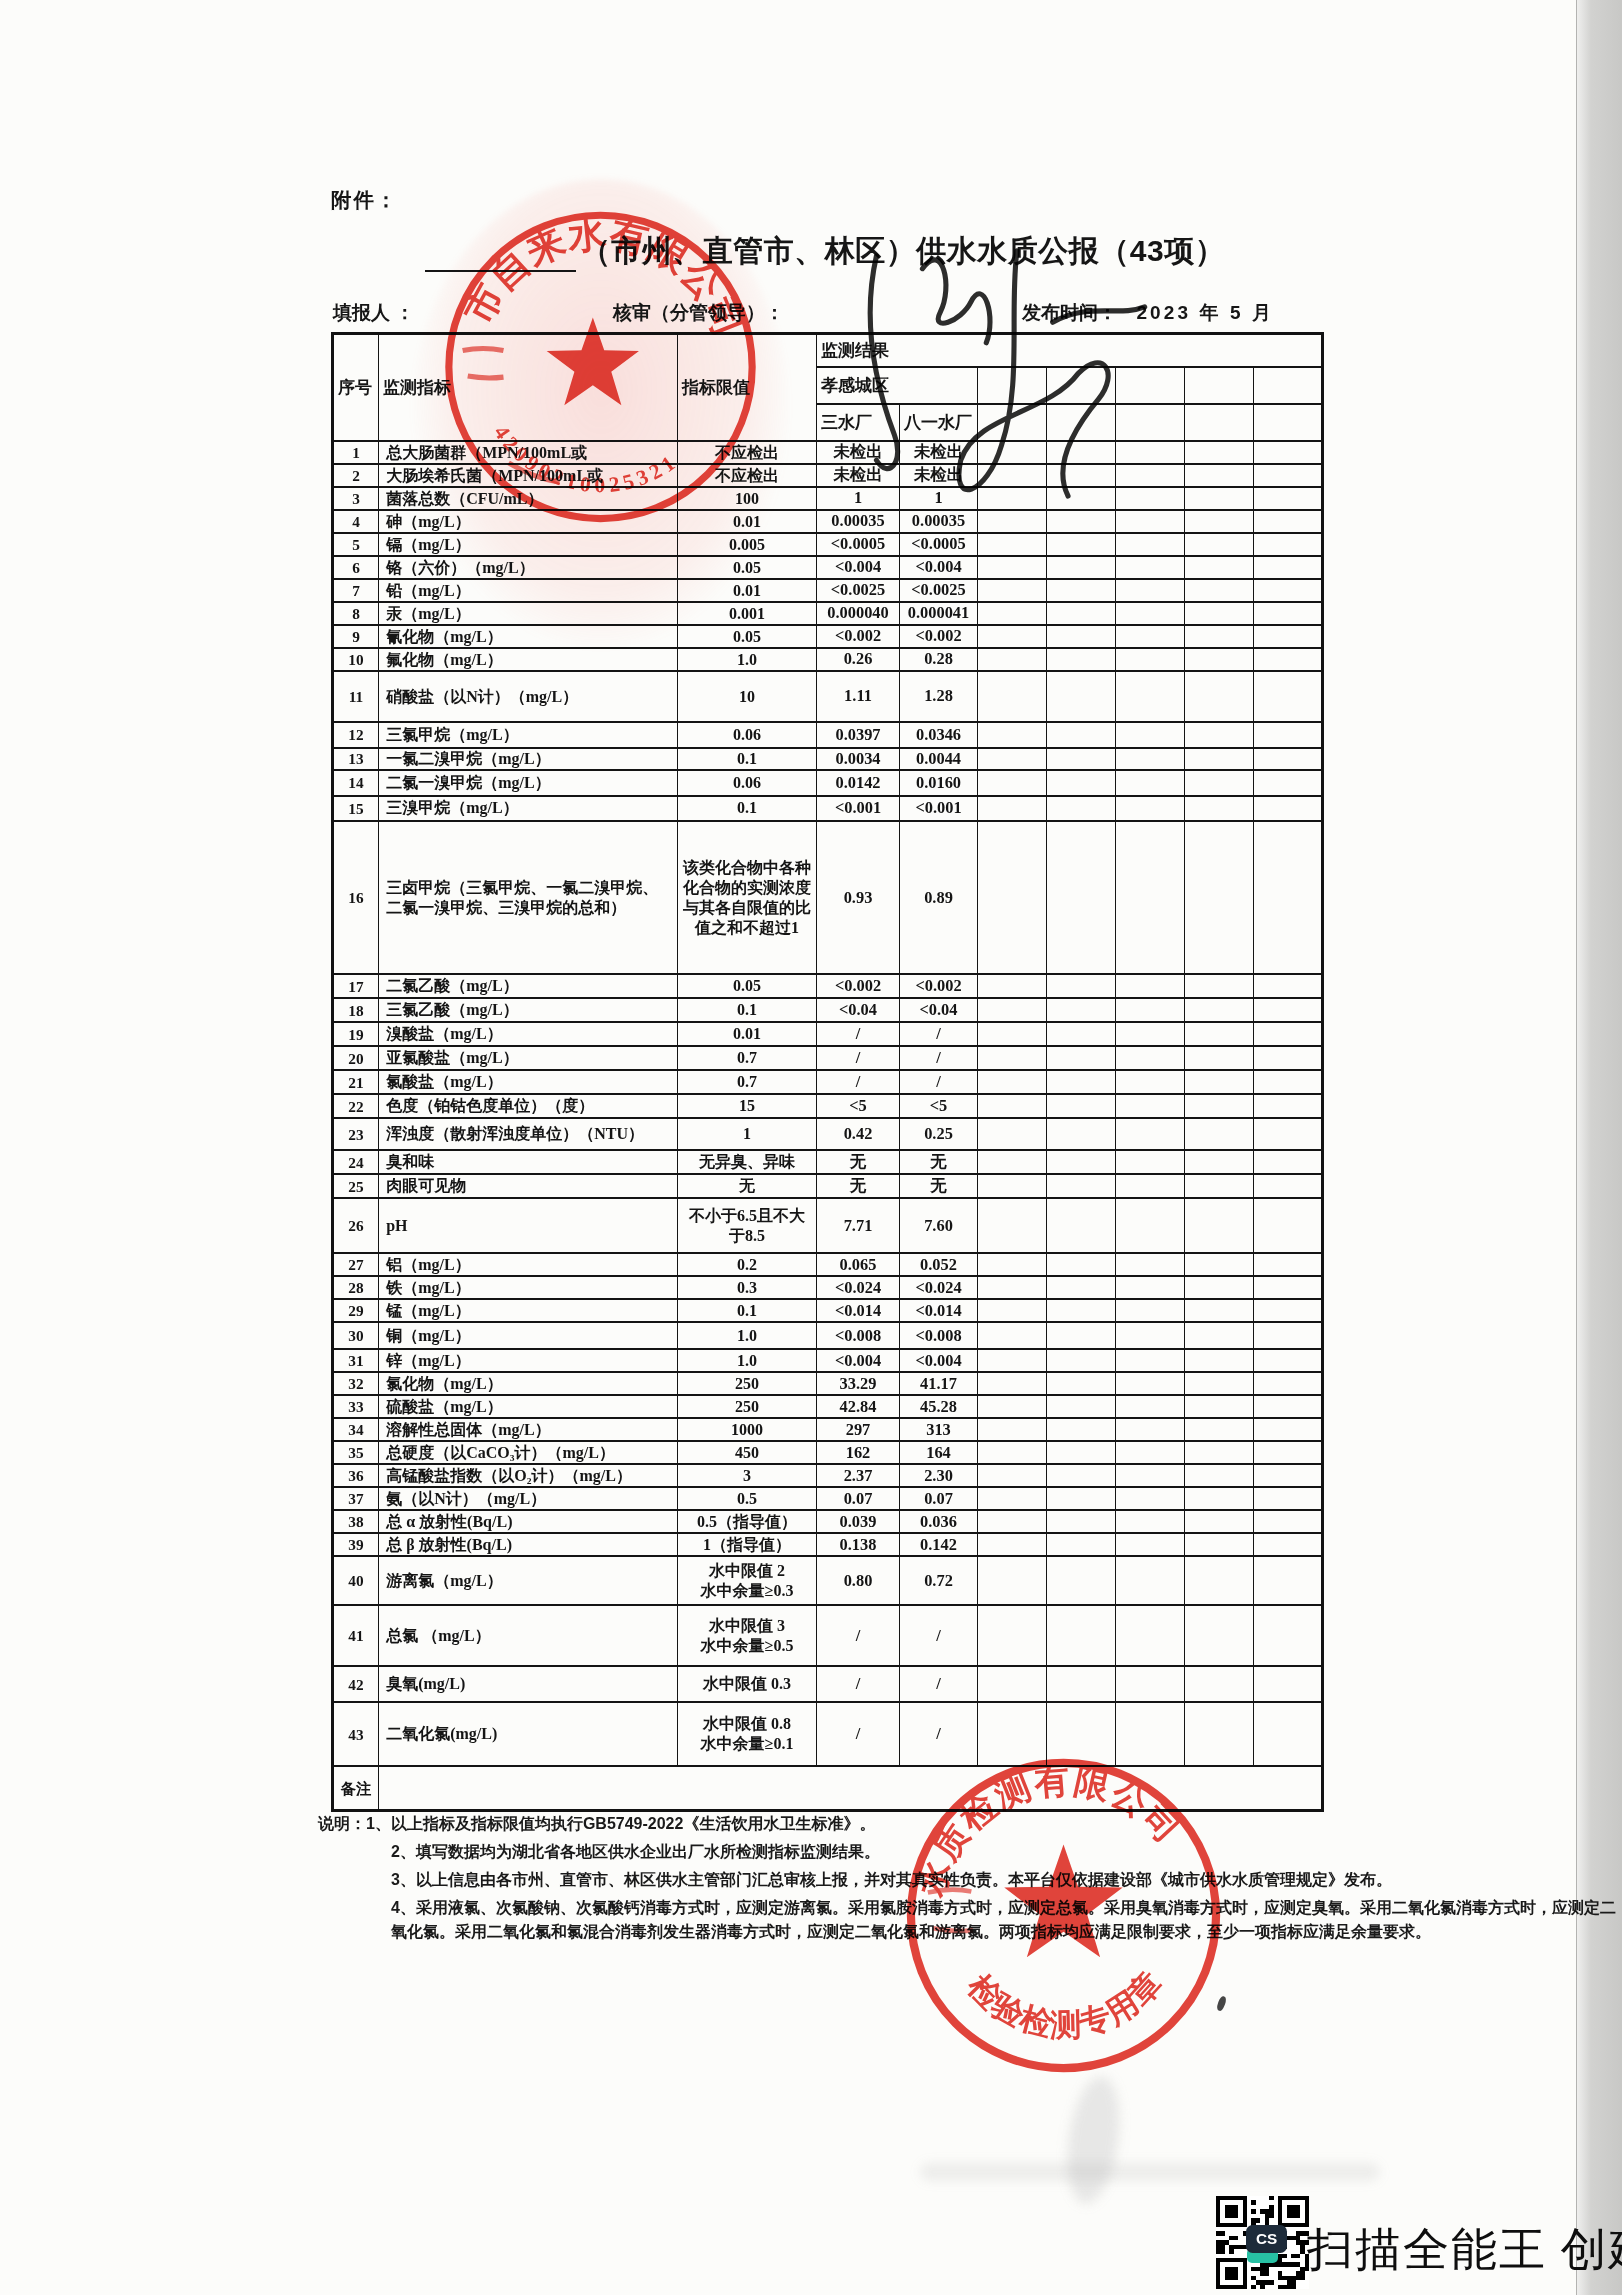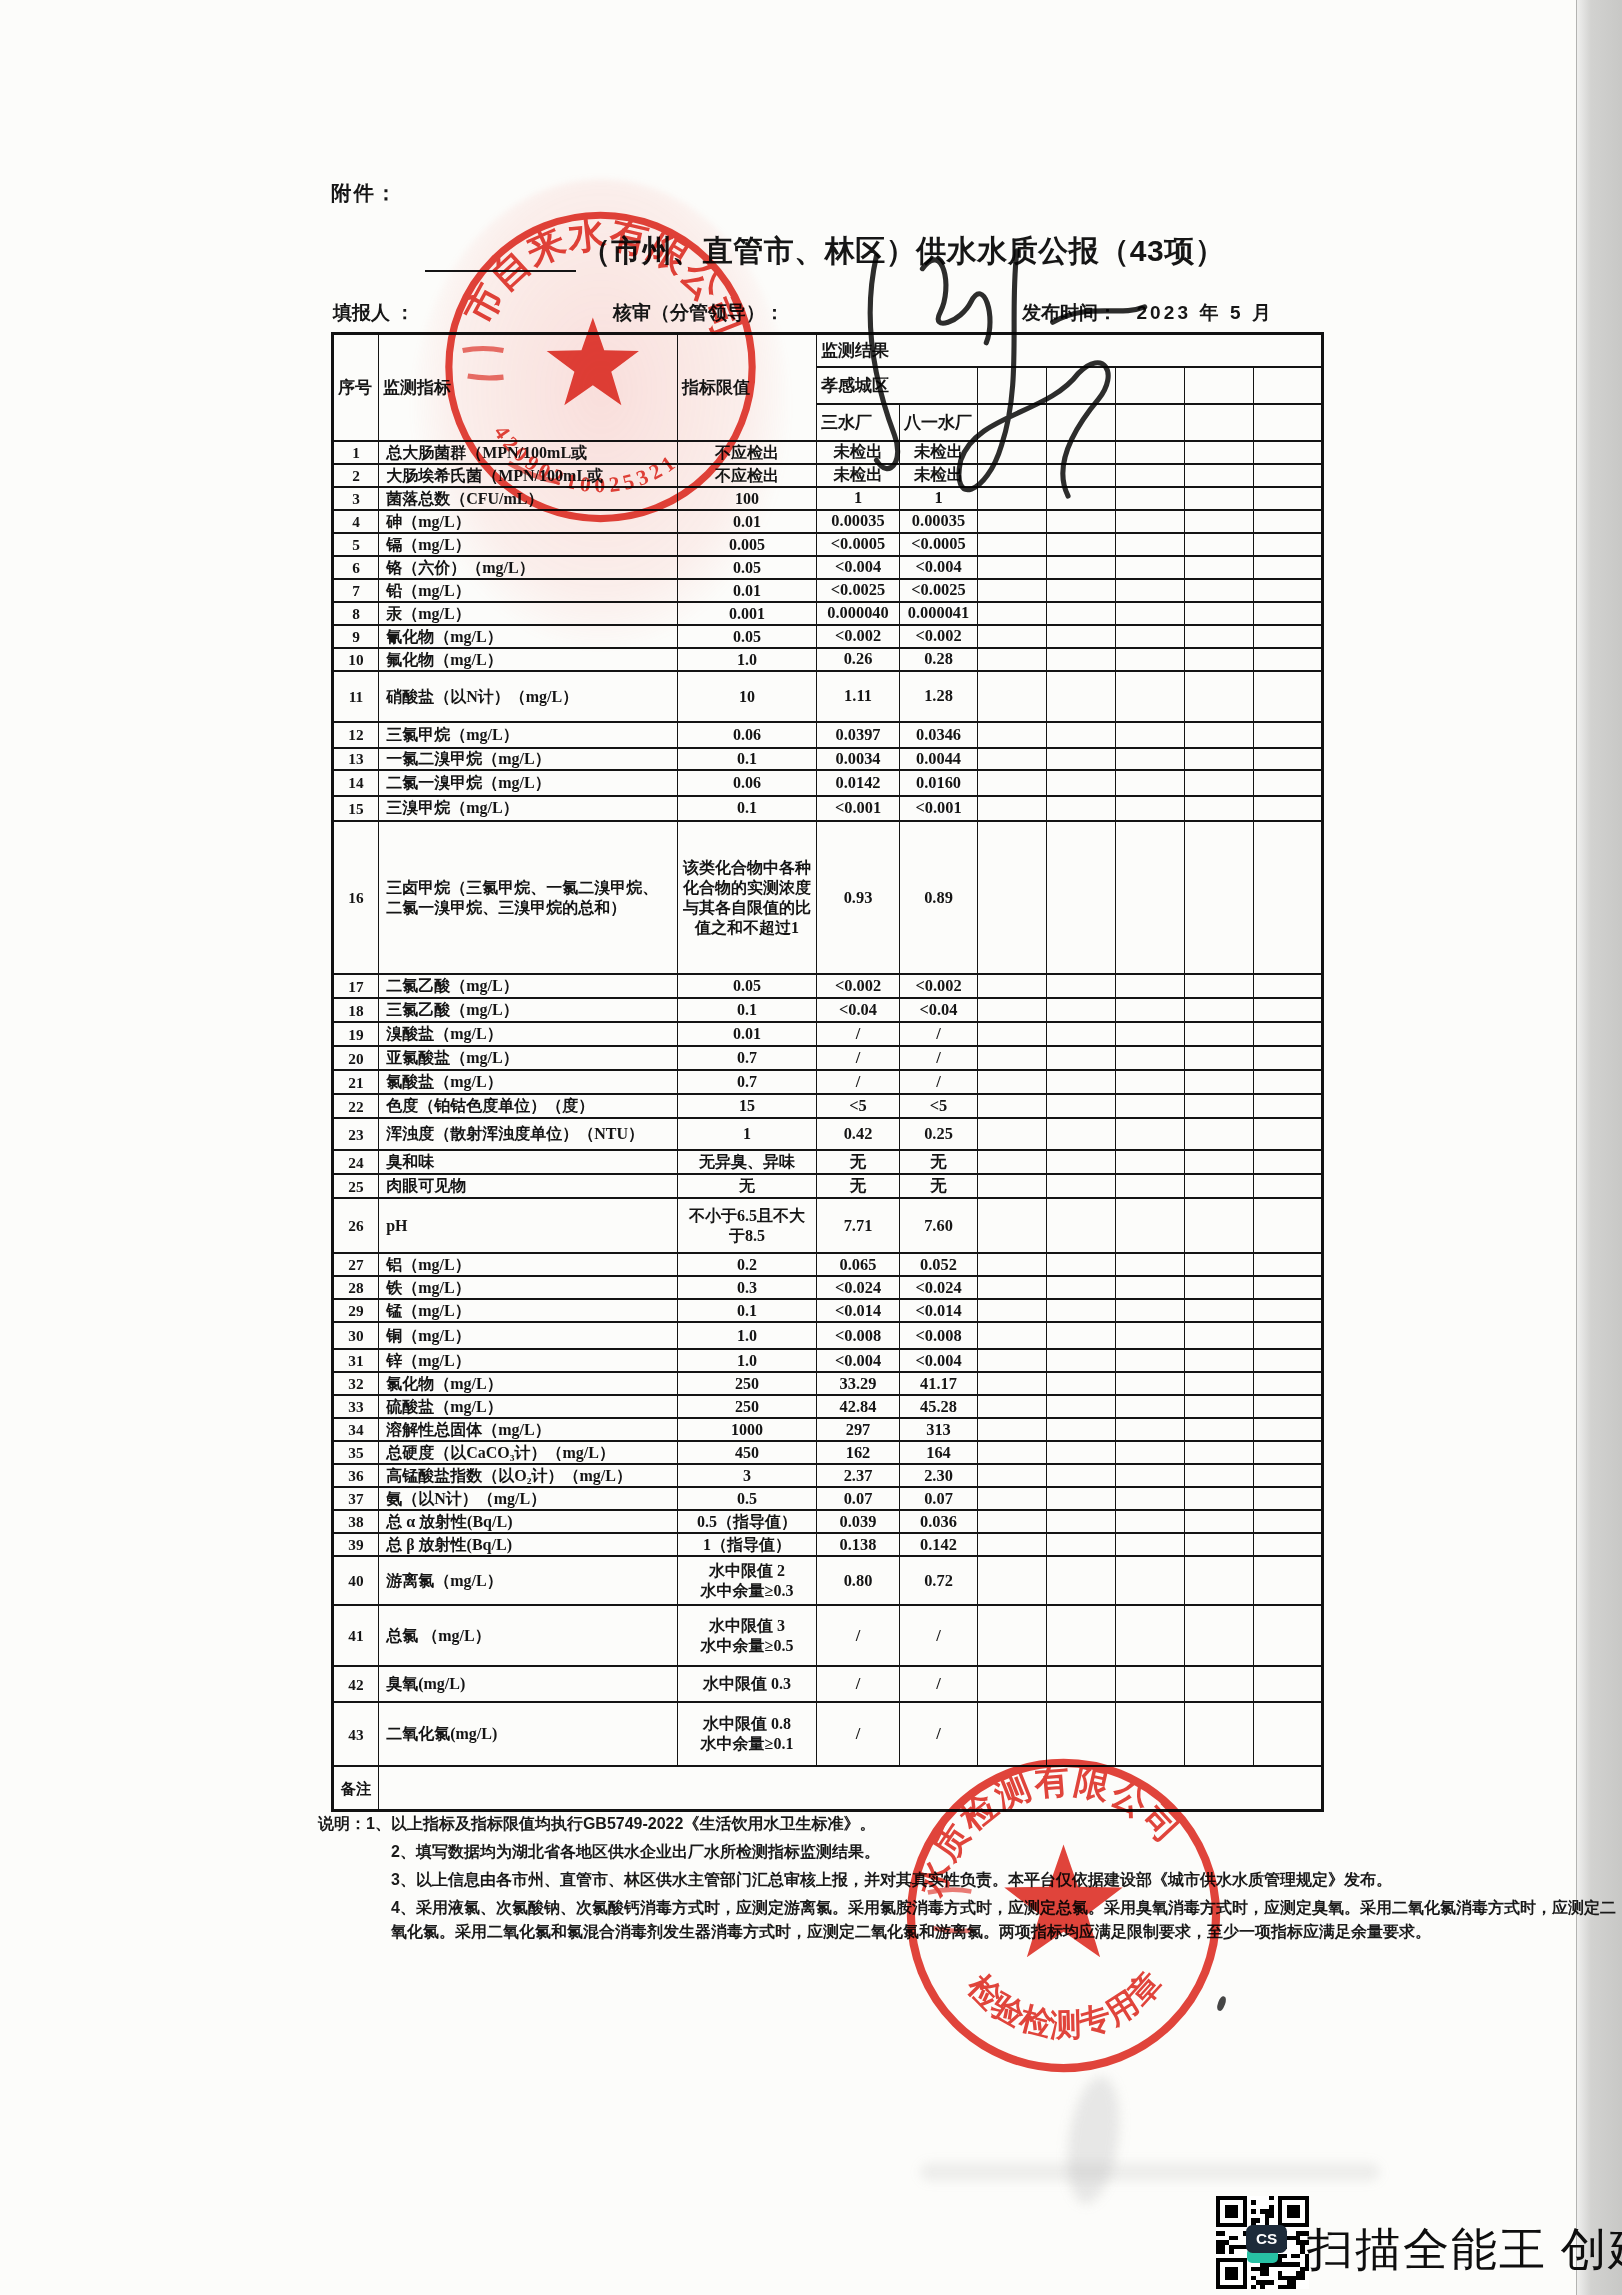--- a/index.html
+++ b/index.html
@@ -4,21 +4,21 @@
 <style>
   html,body{margin:0;padding:0;background:#8a8a8a;}
   .page{
     position:relative; width:1623px; height:2295px;
     background:#fcfcfa; overflow:hidden;
     font-family:"Liberation Sans", sans-serif;
     color:#161616;
   }
   .abs{position:absolute;}
   
-  .attachment{left:331px; top:179px; font-size:20.4px; font-weight:700; letter-spacing:2px;}
+  .attachment{left:331px; top:186px; font-size:20.4px; font-weight:700; letter-spacing:2px;}
   .title-row{left:331px; top:231px; width:988px; text-align:center; white-space:nowrap;}
   .title-blank{display:inline-block; width:151px; height:26.6px; border-bottom:2.6px solid #151515; vertical-align:bottom; margin-right:5.1px;}
   .title-text{font-size:30px; font-weight:700; letter-spacing:0.5px;}
   .meta{top:300px; font-size:19px; font-weight:700; white-space:nowrap;}
   .meta-filler{left:333px;}
   .meta-reviewer{left:613px;}
   .meta-publish{left:1022px;}
   .meta-publish .pub-value{margin-left:19.4px; letter-spacing:3.1px;}
   
   .tbl-wrap{left:331px; top:332px;}

